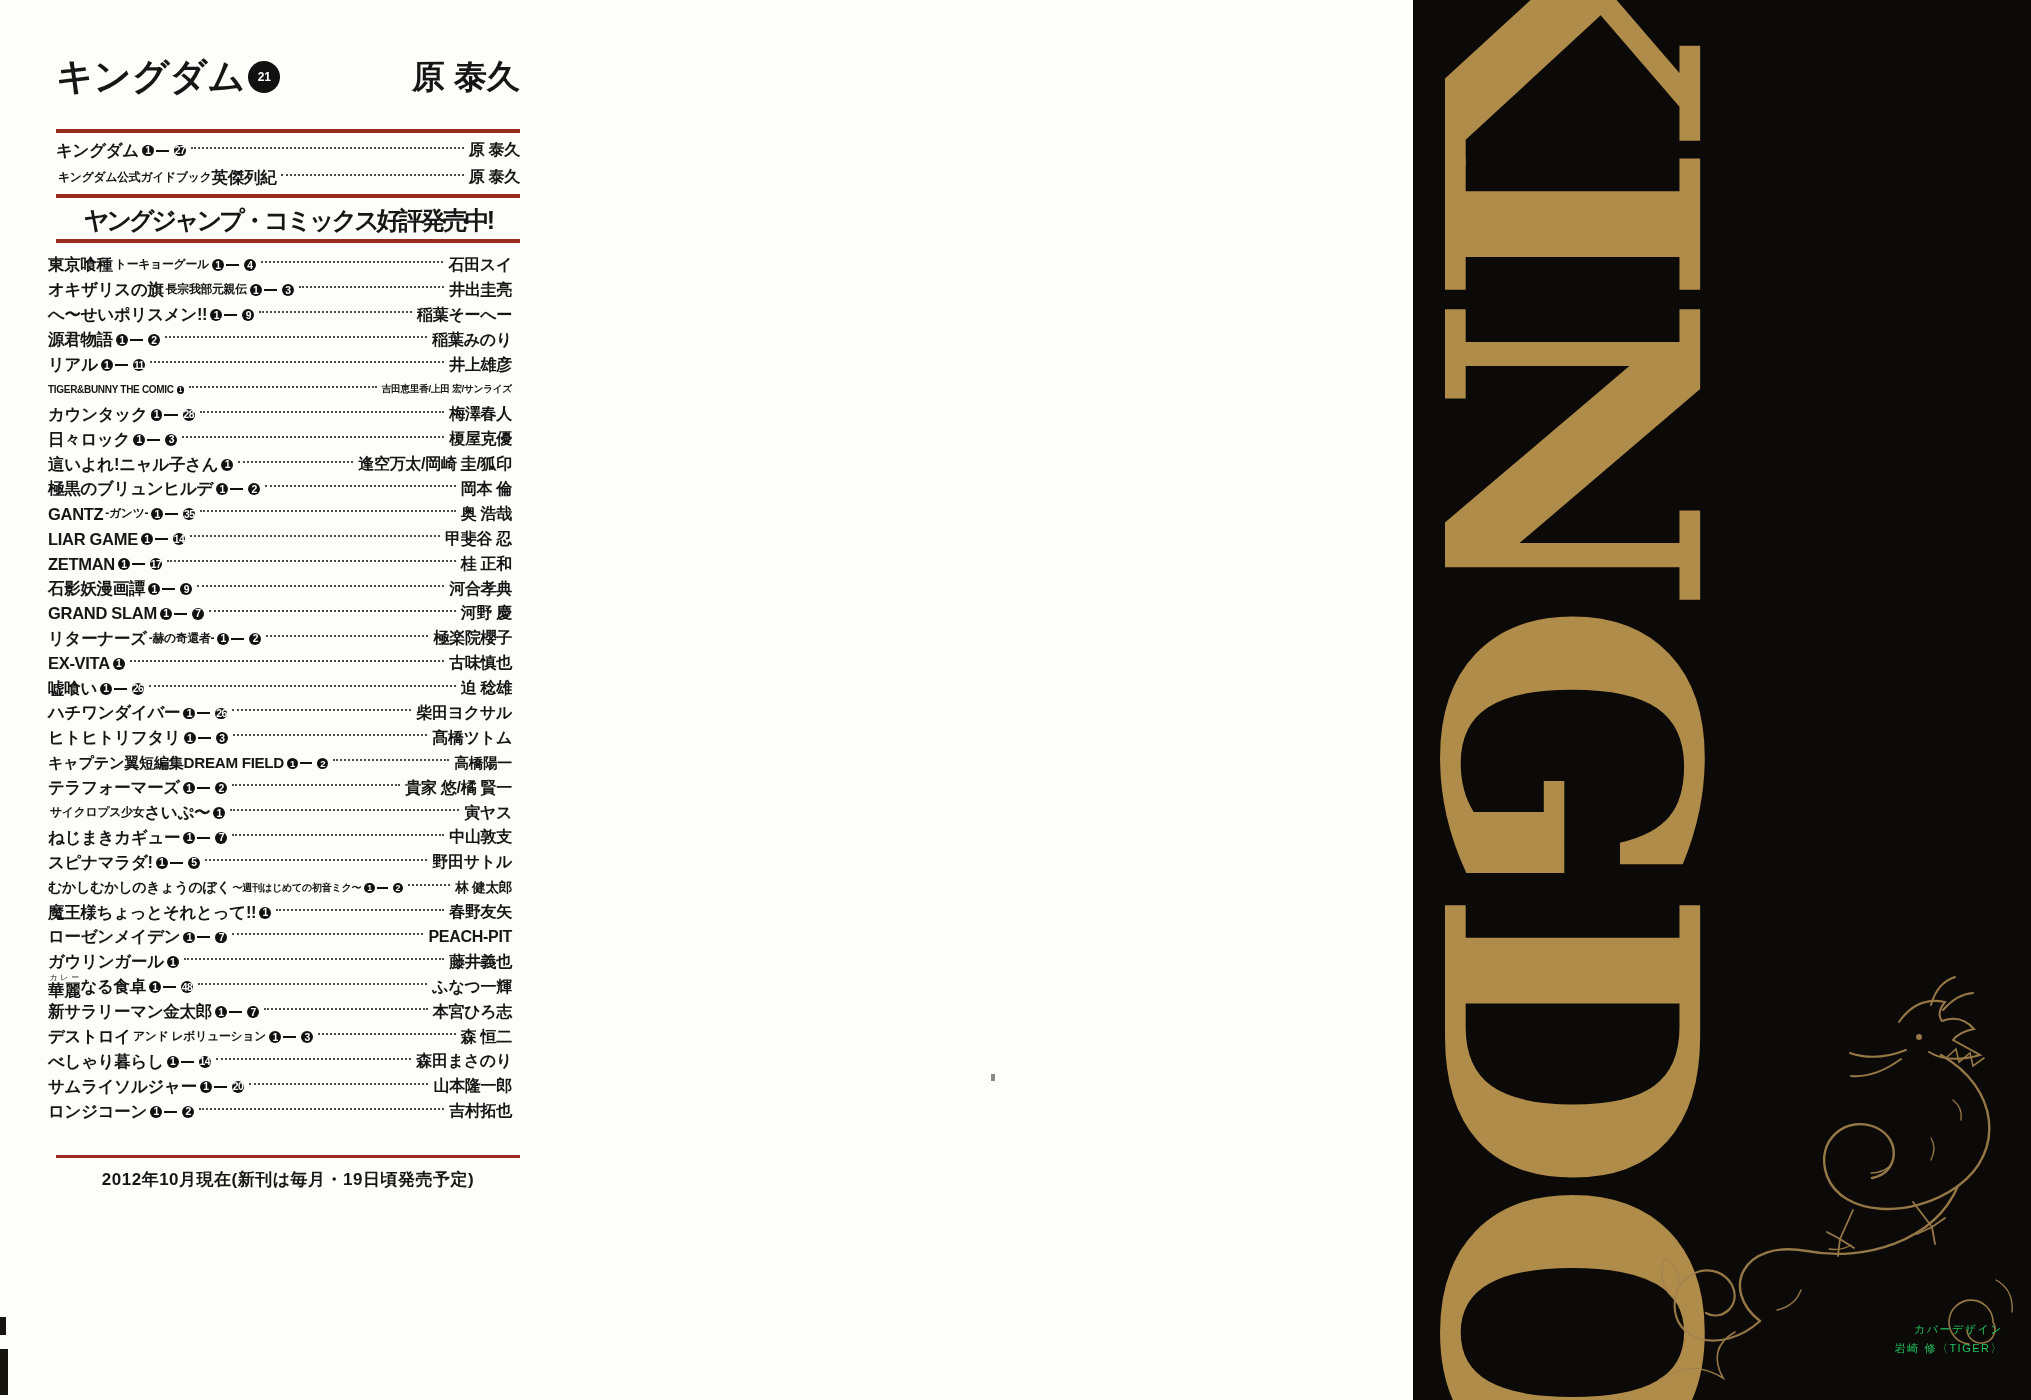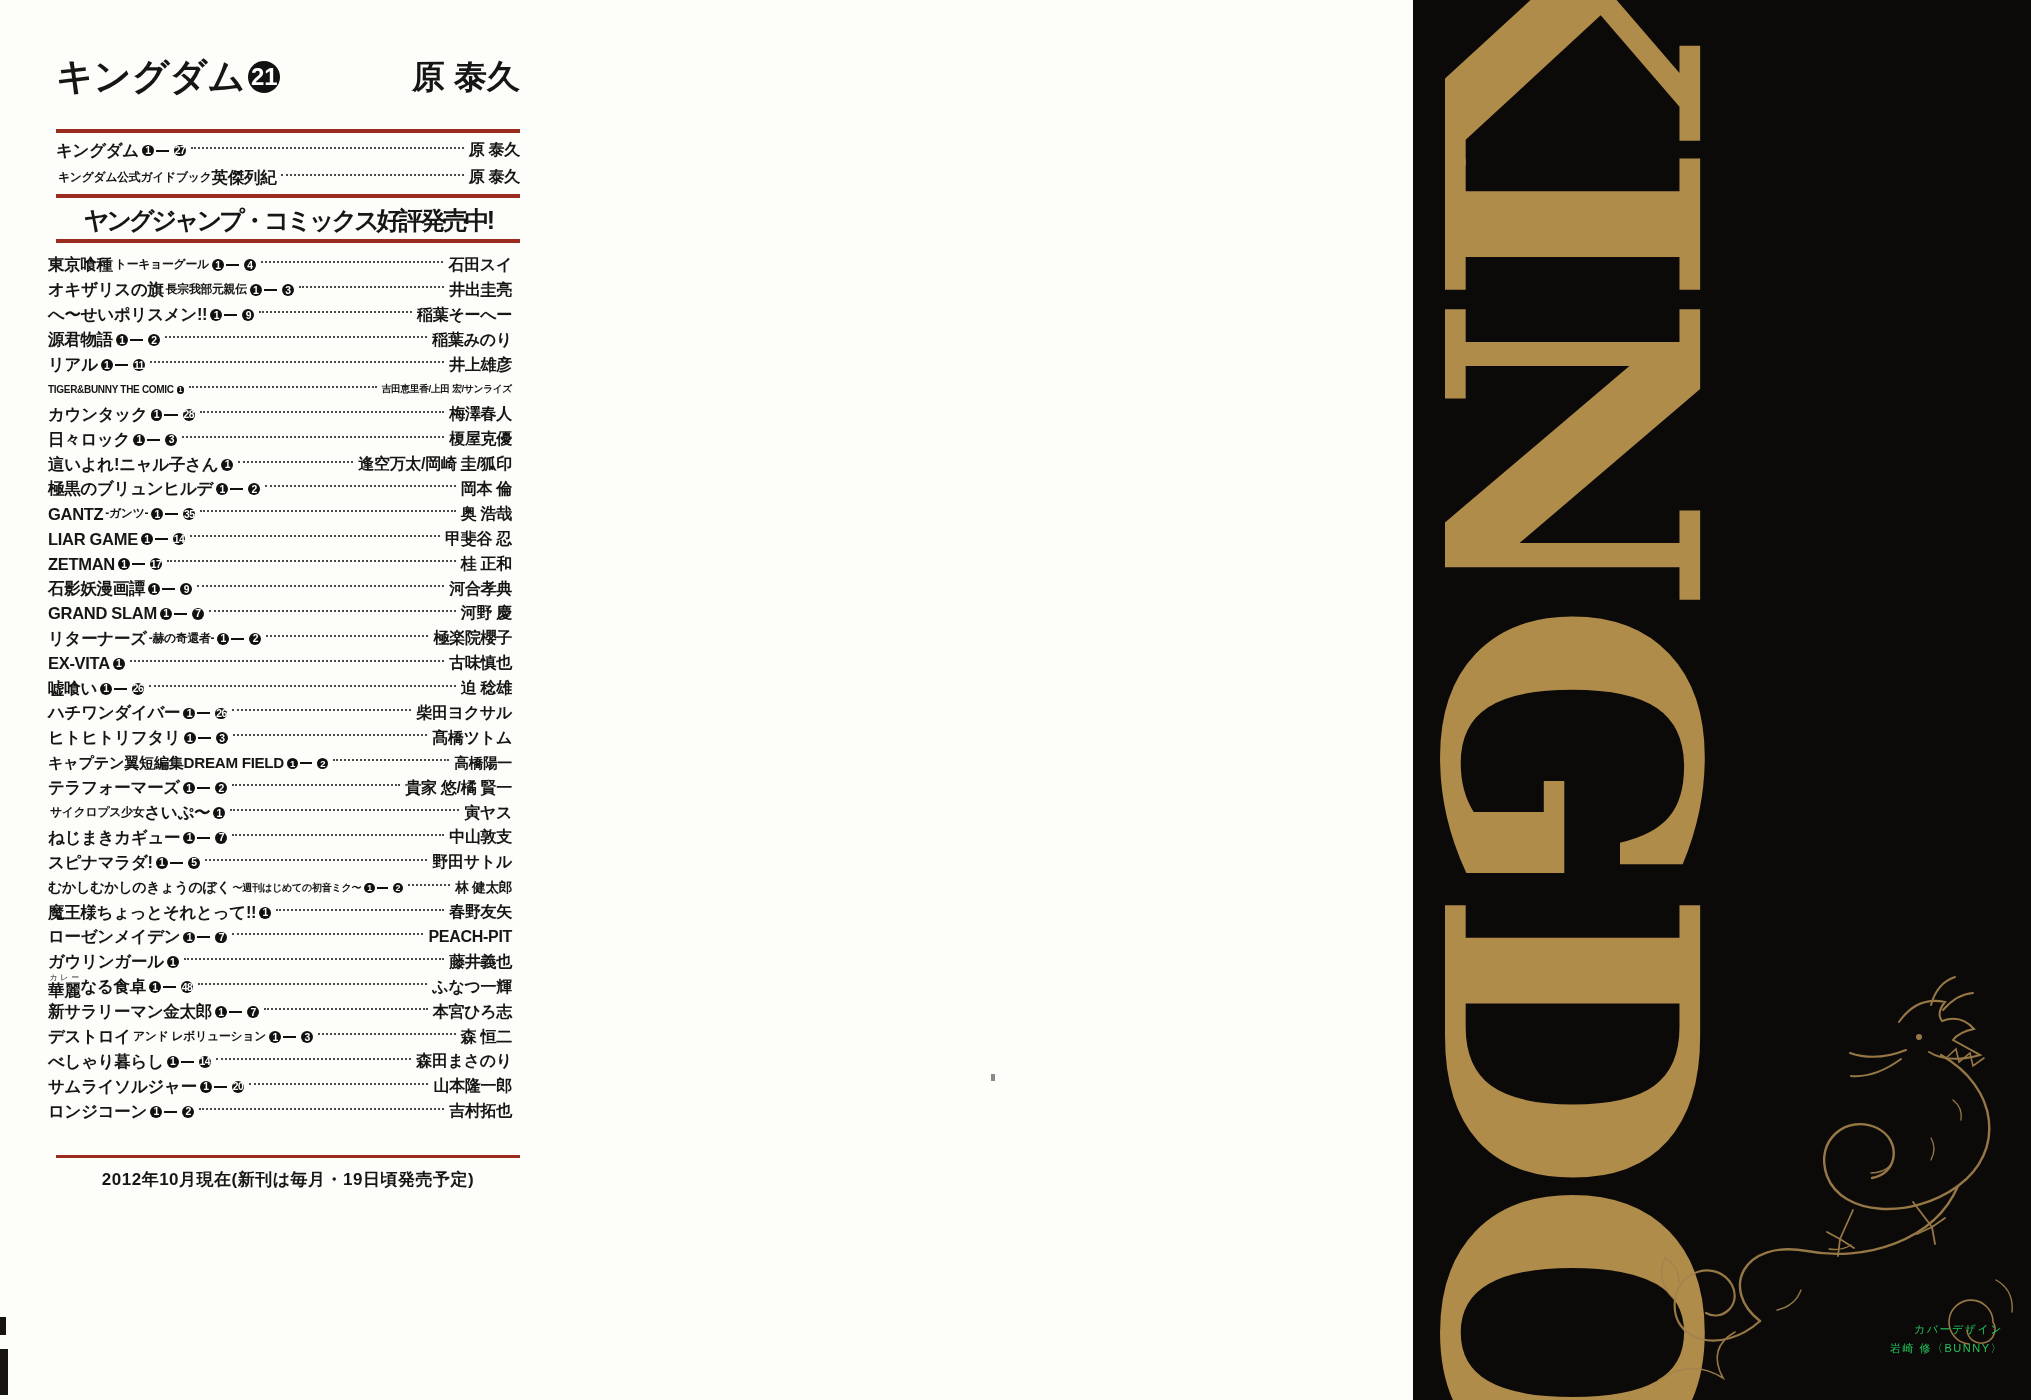--- a/index.html
+++ b/index.html
@@ -7,21 +7,21 @@
     width:2031px;height:1400px;position:relative;overflow:hidden;
     background:#fdfdfa;
     font-family:"Liberation Sans","DejaVu Sans",sans-serif;
     color:#161616;
   }
   
   .title-row{position:absolute;left:56px;top:52px;width:464px;display:flex;align-items:center;justify-content:space-between;}
   .series-big{font-size:37px;font-weight:bold;letter-spacing:0px;display:flex;align-items:center;}
   .title-badge{display:inline-flex;align-items:center;justify-content:center;
     width:32px;height:32px;border-radius:50%;background:#111;color:#fff;
-    font-size:24px;font-weight:bold;margin-left:3px;}
+    font-size:12px;font-weight:bold;margin-left:3px;}
   .author-big{font-size:33px;font-weight:bold;}
   .rule{position:absolute;left:56px;width:464px;background:#9b2b1f;}
   #rule1{top:129px;height:4px;}
   #rule2{top:194px;height:4px;}
   #rule3{top:239px;height:4px;}
   #rule4{top:1155px;height:3px;}
   #kingdom-rows{position:absolute;left:56px;top:137px;width:464px;}
   #kingdom-rows .row{height:27px;}
   .banner{position:absolute;left:56px;top:201px;width:464px;height:38px;
     display:flex;align-items:center;justify-content:center;
@@ -399,15 +399,15 @@
 
       <path d="M74,340 q-20,-18 -10,-42 q14,8 14,24" stroke-width="1.6"></path>
       <path d="M58,420 q32,-22 64,-2 q-16,-30 12,-46" stroke-width="1.6"></path>
       <path d="M368,384 a22,22 0 1 1 24,-22 a14,14 0 1 1 -26,8" stroke-width="1.6"></path>
       <path d="M395,320 q18,10 16,32 M200,330 q-6,16 -24,20" stroke-width="1.4"></path>
     </g>
   </svg>
 
   <div class="credit">
     <div>カバーデザイン</div>
-    <div>岩崎 修〈BUNNY〉</div>
+    <div>岩崎 修〈TIGER〉</div>
   </div>
 </div>
 
 </body></html>

